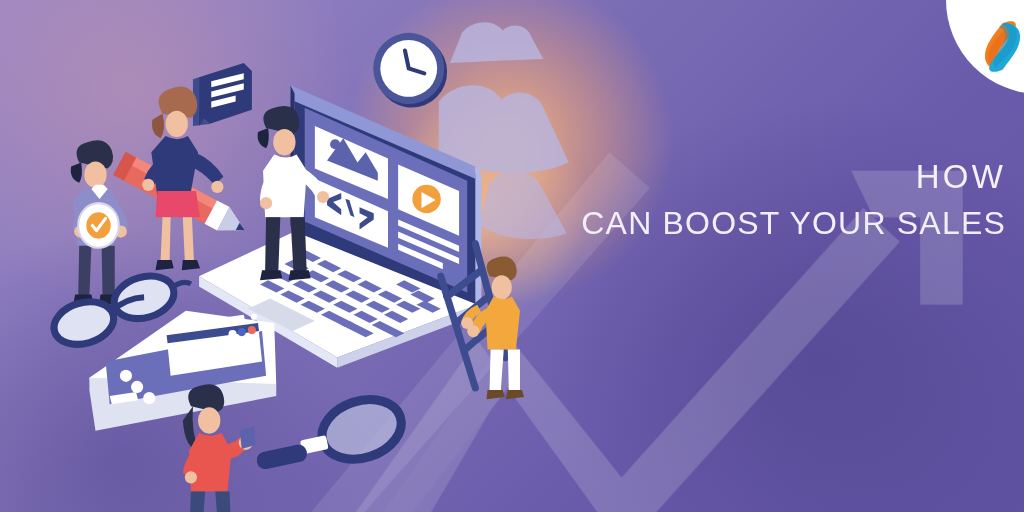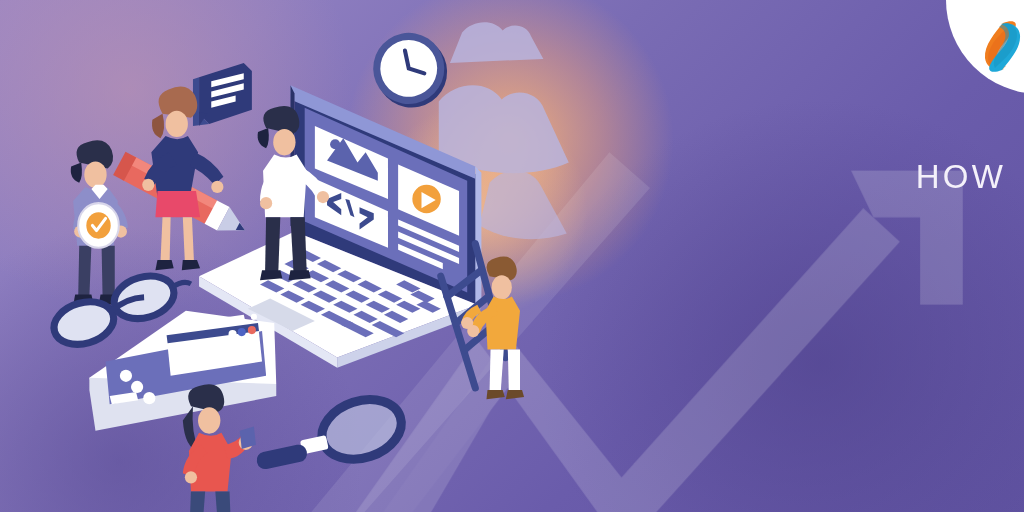--- a/index.html
+++ b/index.html
@@ -363,15 +363,16 @@
     <g>
       <path d="M57 23 c10 -4 15 -1 12 5 c-4 9 -14 16 -18 26 c-3 8 1 13 7 15 c-9 3 -18 -2 -19 -11 c-1 -13 10 -25 18 -35 Z" fill="#f07d1e"></path>
       <path d="M64 25 c4 7 -3 16 -8 24 c-5 9 -2 15 4 17 c-3 4 -9 5 -13 2 c-6 -4 -6 -12 -3 -19 c4 -10 13 -17 20 -24 Z" fill="#e8691a" opacity=".55"></path>
       <path d="M56 70 c-10 4 -15 1 -12 -5 c4 -9 14 -16 18 -26 c3 -8 -1 -13 -7 -15 c9 -3 18 2 19 11 c1 13 -10 25 -18 35 Z" fill="#1fa8d8"></path>
       <path d="M49 68 c-4 -7 3 -16 8 -24 c5 -9 2 -15 -4 -17 c3 -4 9 -5 13 -2 c6 4 6 12 3 19 c-4 10 -13 17 -20 24 Z" fill="#1791bd" opacity=".5"></path>
     </g>
   </svg>
 
   <div class="headline">
     <span class="hl-how">HOW</span>
+    <span class="hl-sub">CAN BOOST YOUR SALES</span>
   </div>
 
 </div>
 
 </body></html>

